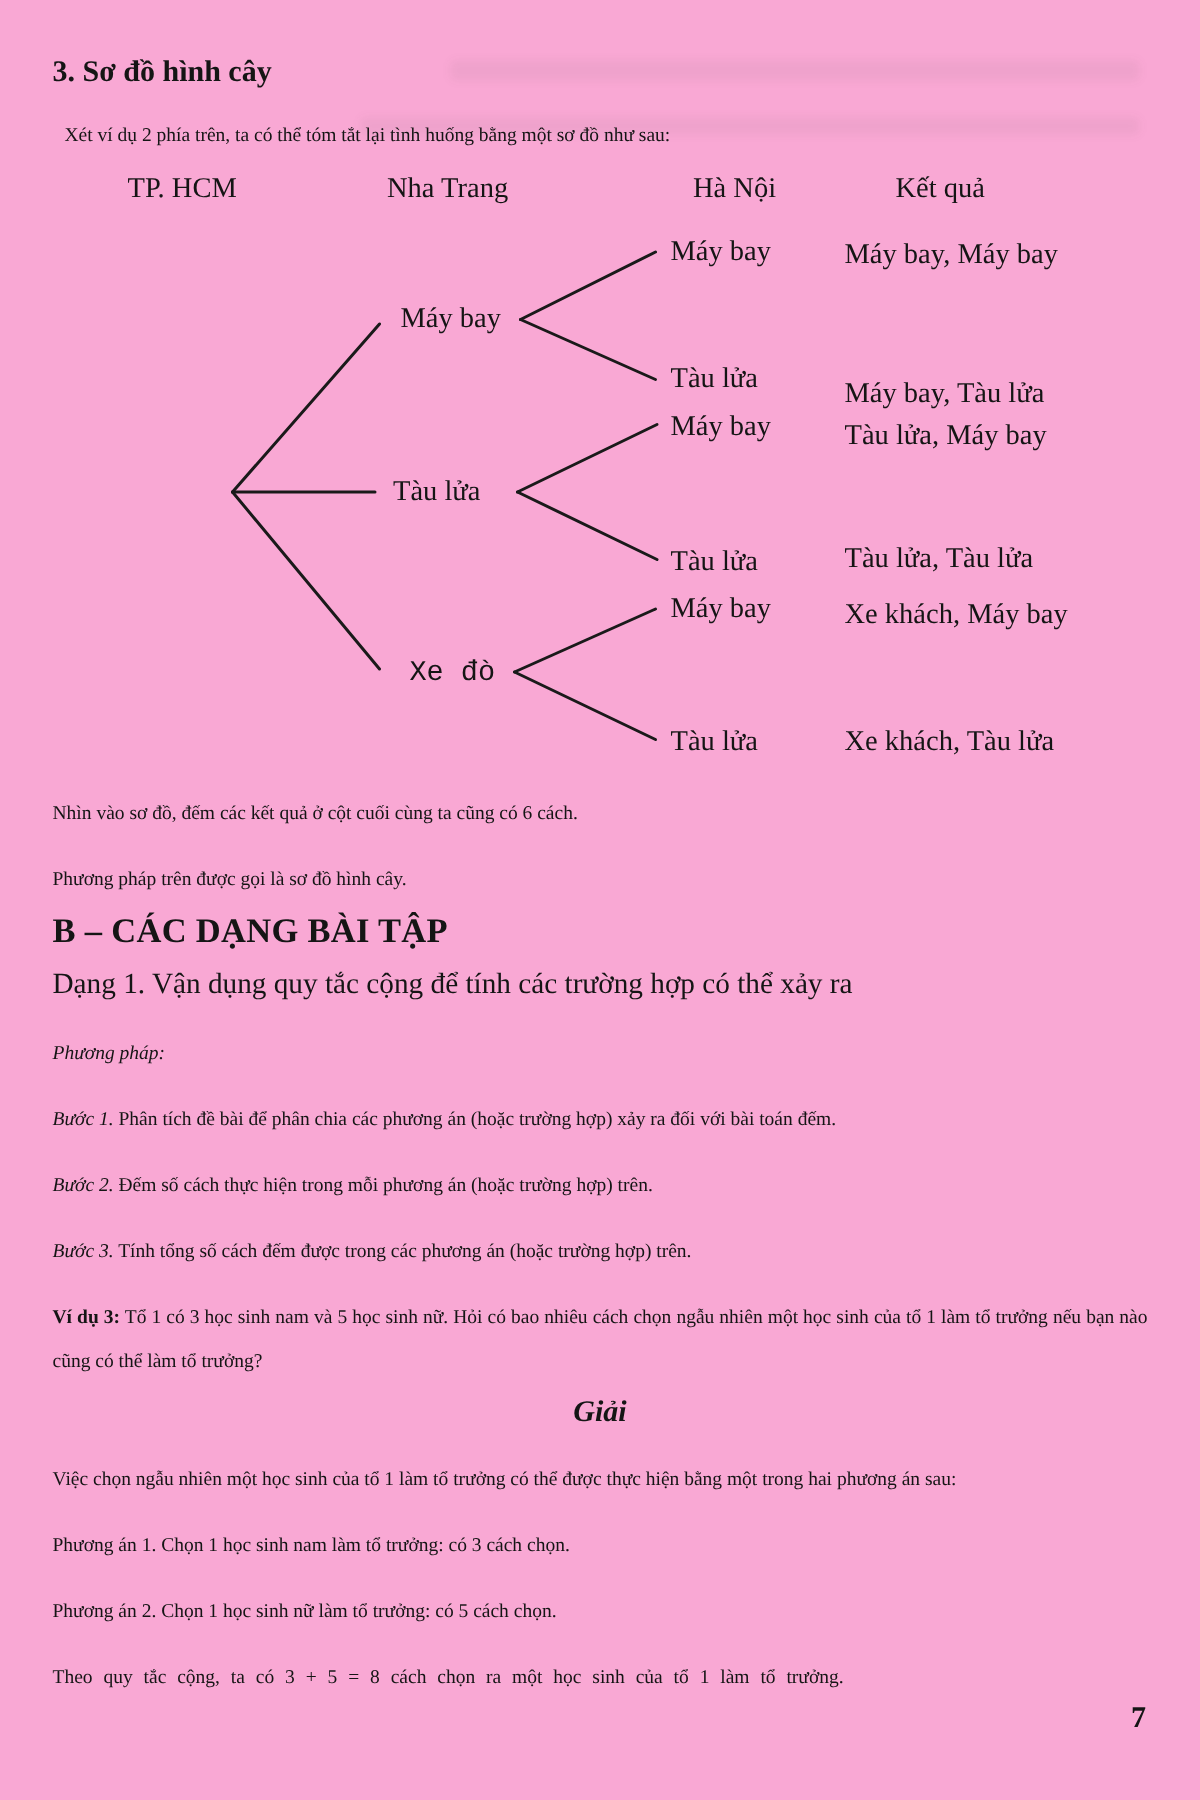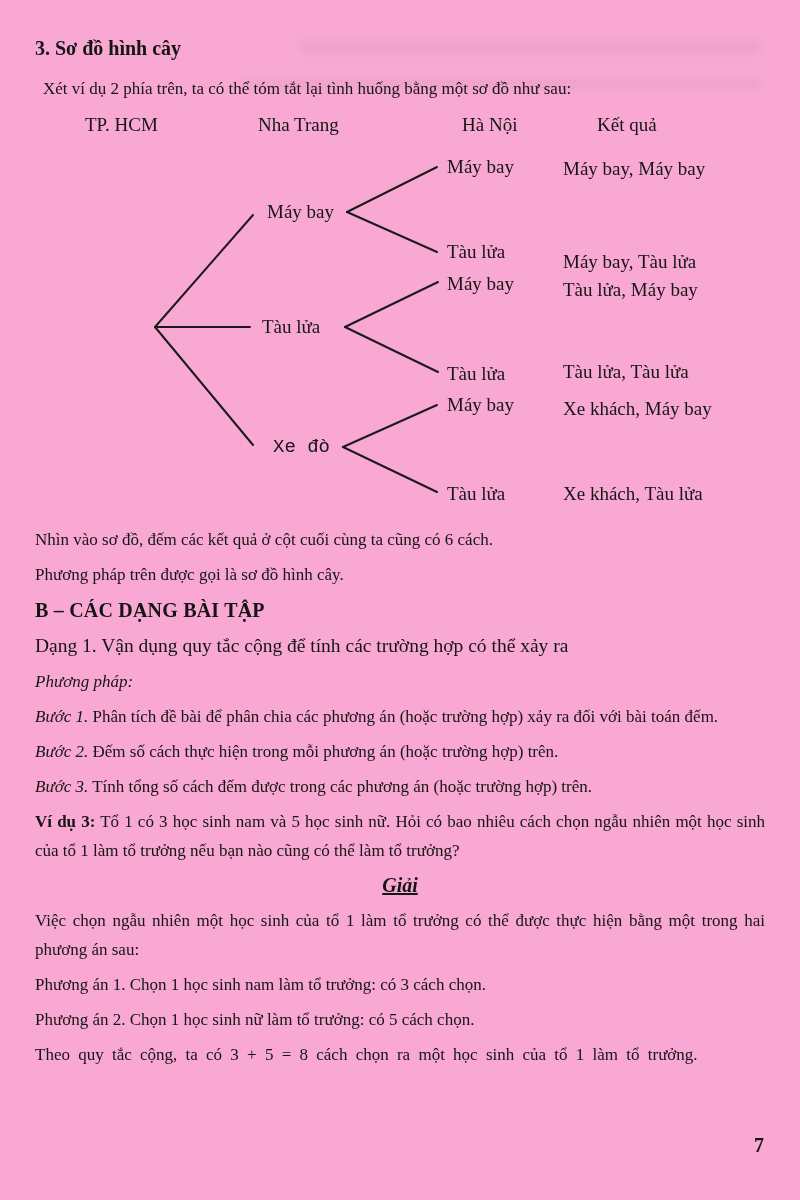--- a/index.html
+++ b/index.html
@@ -6,29 +6,29 @@
   body{background:#ffffff;width:800px;height:1200px;}
   .page{
     position:relative;width:800px;height:1200px;background:#f9a8d4;
     font-family:"Liberation Serif","DejaVu Serif",serif;color:#151515;
     overflow:hidden;
   }
   
   .bleed{position:absolute;background:rgba(60,60,60,0.05);filter:blur(3px);border-radius:4px;}
   .content{position:absolute;left:35px;top:36px;width:730px;}
   h1{font-size:20px;line-height:24px;font-weight:bold;margin:0 0 14px;}
-  h2{font-size:20px;line-height:30px;font-weight:bold;margin:0 0 6px;letter-spacing:.2px;}
+  h2{font-size:23px;line-height:30px;font-weight:bold;margin:0 0 6px;letter-spacing:.2px;}
   h3{font-size:19.5px;line-height:30px;font-weight:normal;margin:0 0 6px;}
-  p{font-size:17px;line-height:29px;margin:4px 0 6px;}
+  p{font-size:13px;line-height:29px;margin:15px 0 6px;}
   .indent{padding-left:8px;}
   .just{text-align:justify;}
   .it{font-style:italic;}
   .b{font-weight:bold;}
   .spread{word-spacing:4px;}
-  .solution-heading{text-align:center;font-weight:bold;font-style:italic;font-size:20px;margin:0 0 6px;text-decoration:underline;}
+  .solution-heading{text-align:center;font-weight:bold;font-style:italic;font-size:20px;margin:0 0 6px;}
   .tree{position:relative;height:402px;margin:0 0 14px;}
   .tree svg{position:absolute;left:0;top:0;}
   .tlabel{position:absolute;font-size:19px;line-height:26px;white-space:nowrap;transform:translateY(-50%);}
   .thead{font-size:19px;}
   .page-number{position:absolute;right:36px;top:1134px;font-size:20px;font-weight:bold;}
 </style>
 </head>
 <body>
 
 <div class="page">

